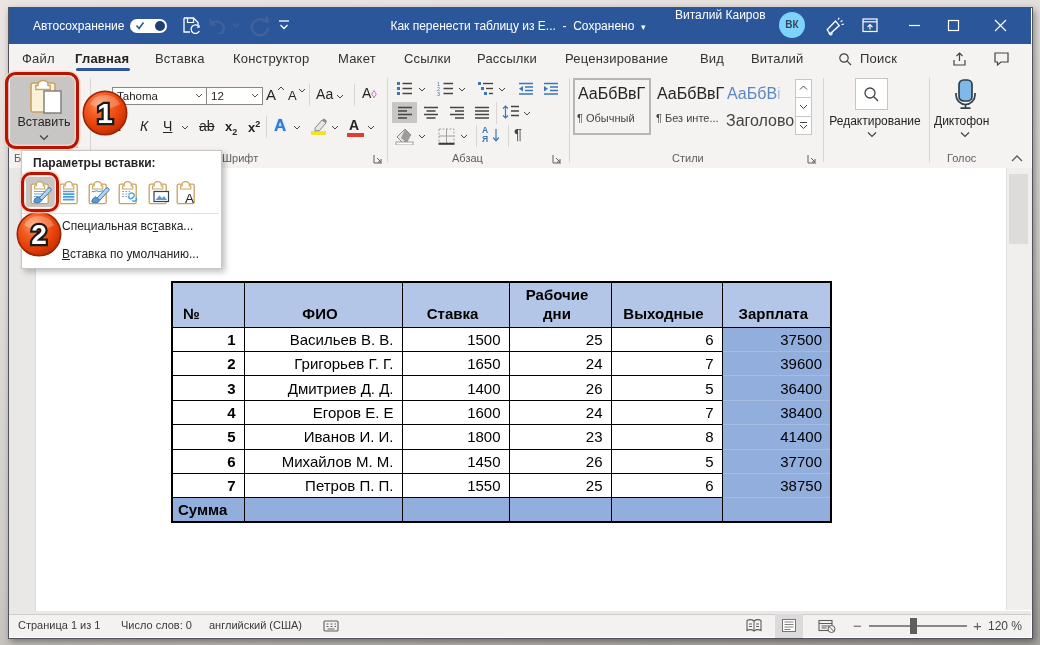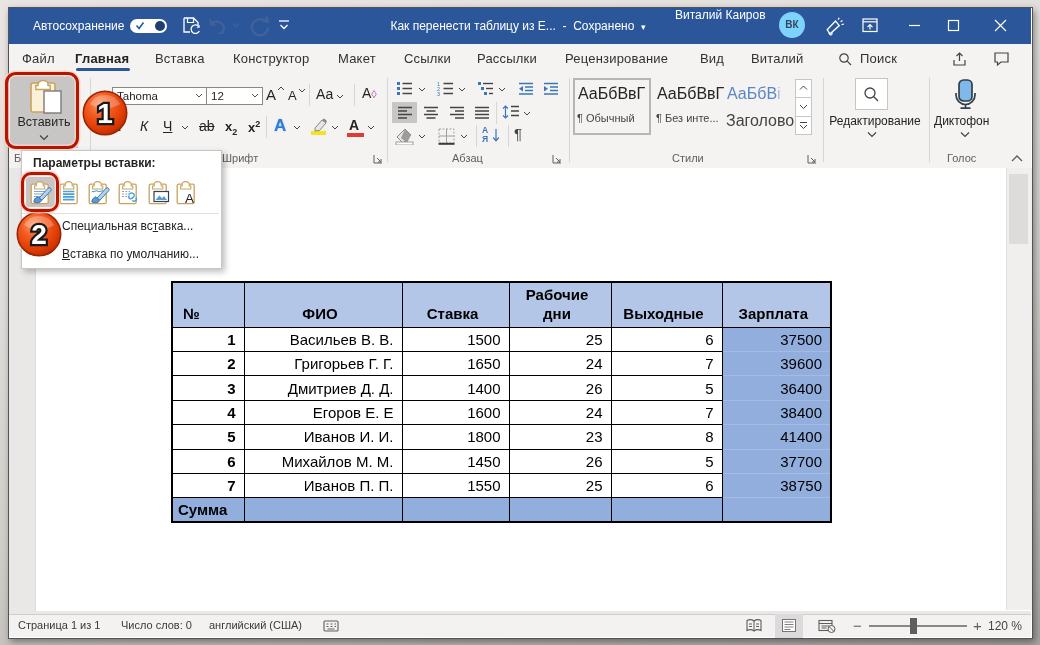--- a/index.html
+++ b/index.html
@@ -475,21 +475,21 @@
 <tr>
         <td style="font-weight:bold">6</td>
         <td>Михайлов М. М.</td>
         <td>1450</td>
         <td>26</td>
         <td>5</td>
         <td class="sal">37700</td>
       </tr>
 <tr>
         <td style="font-weight:bold">7</td>
-        <td>Иванов П. П.</td>
+        <td>Петров П. П.</td>
         <td>1550</td>
         <td>25</td>
         <td>6</td>
         <td class="sal">38750</td>
       </tr>
 <tr class="sum" style="height:24px;">
         <td class="sal" style="font-weight:bold;text-align:left;padding-left:5px;height:23px;">Сумма</td>
         <td class="sal"></td>
         <td class="sal"></td>
         <td class="sal"></td>

